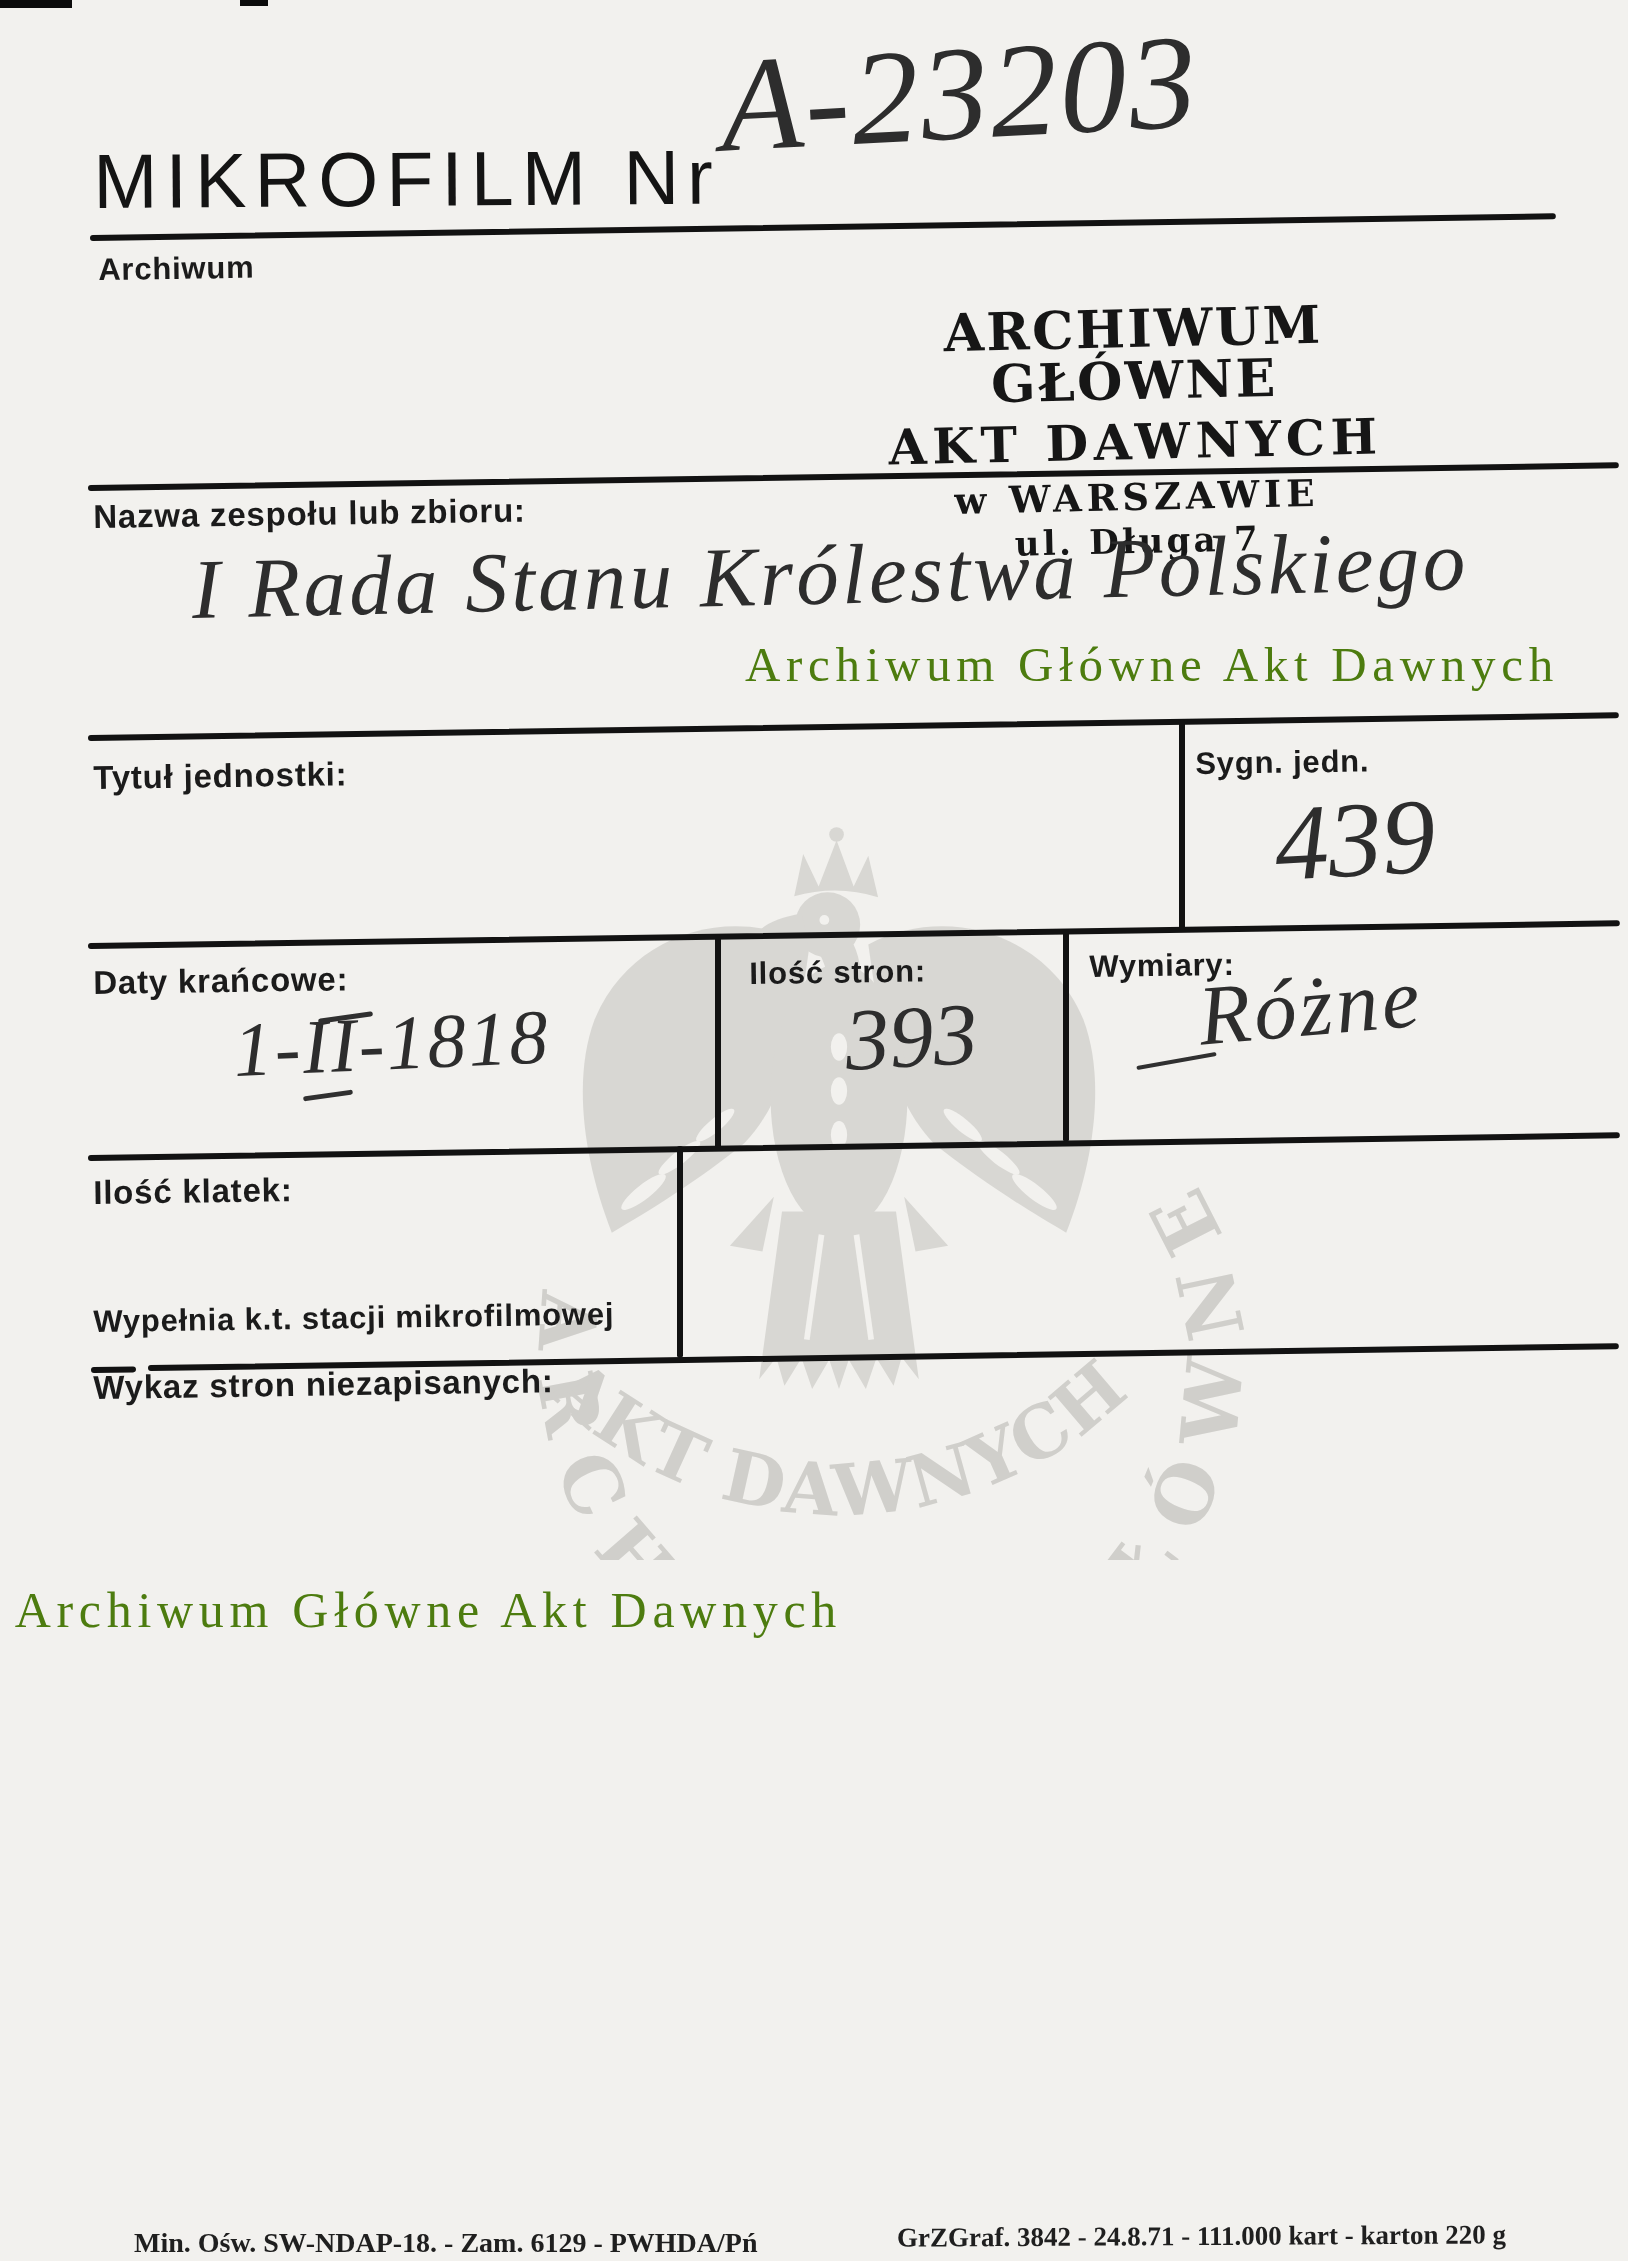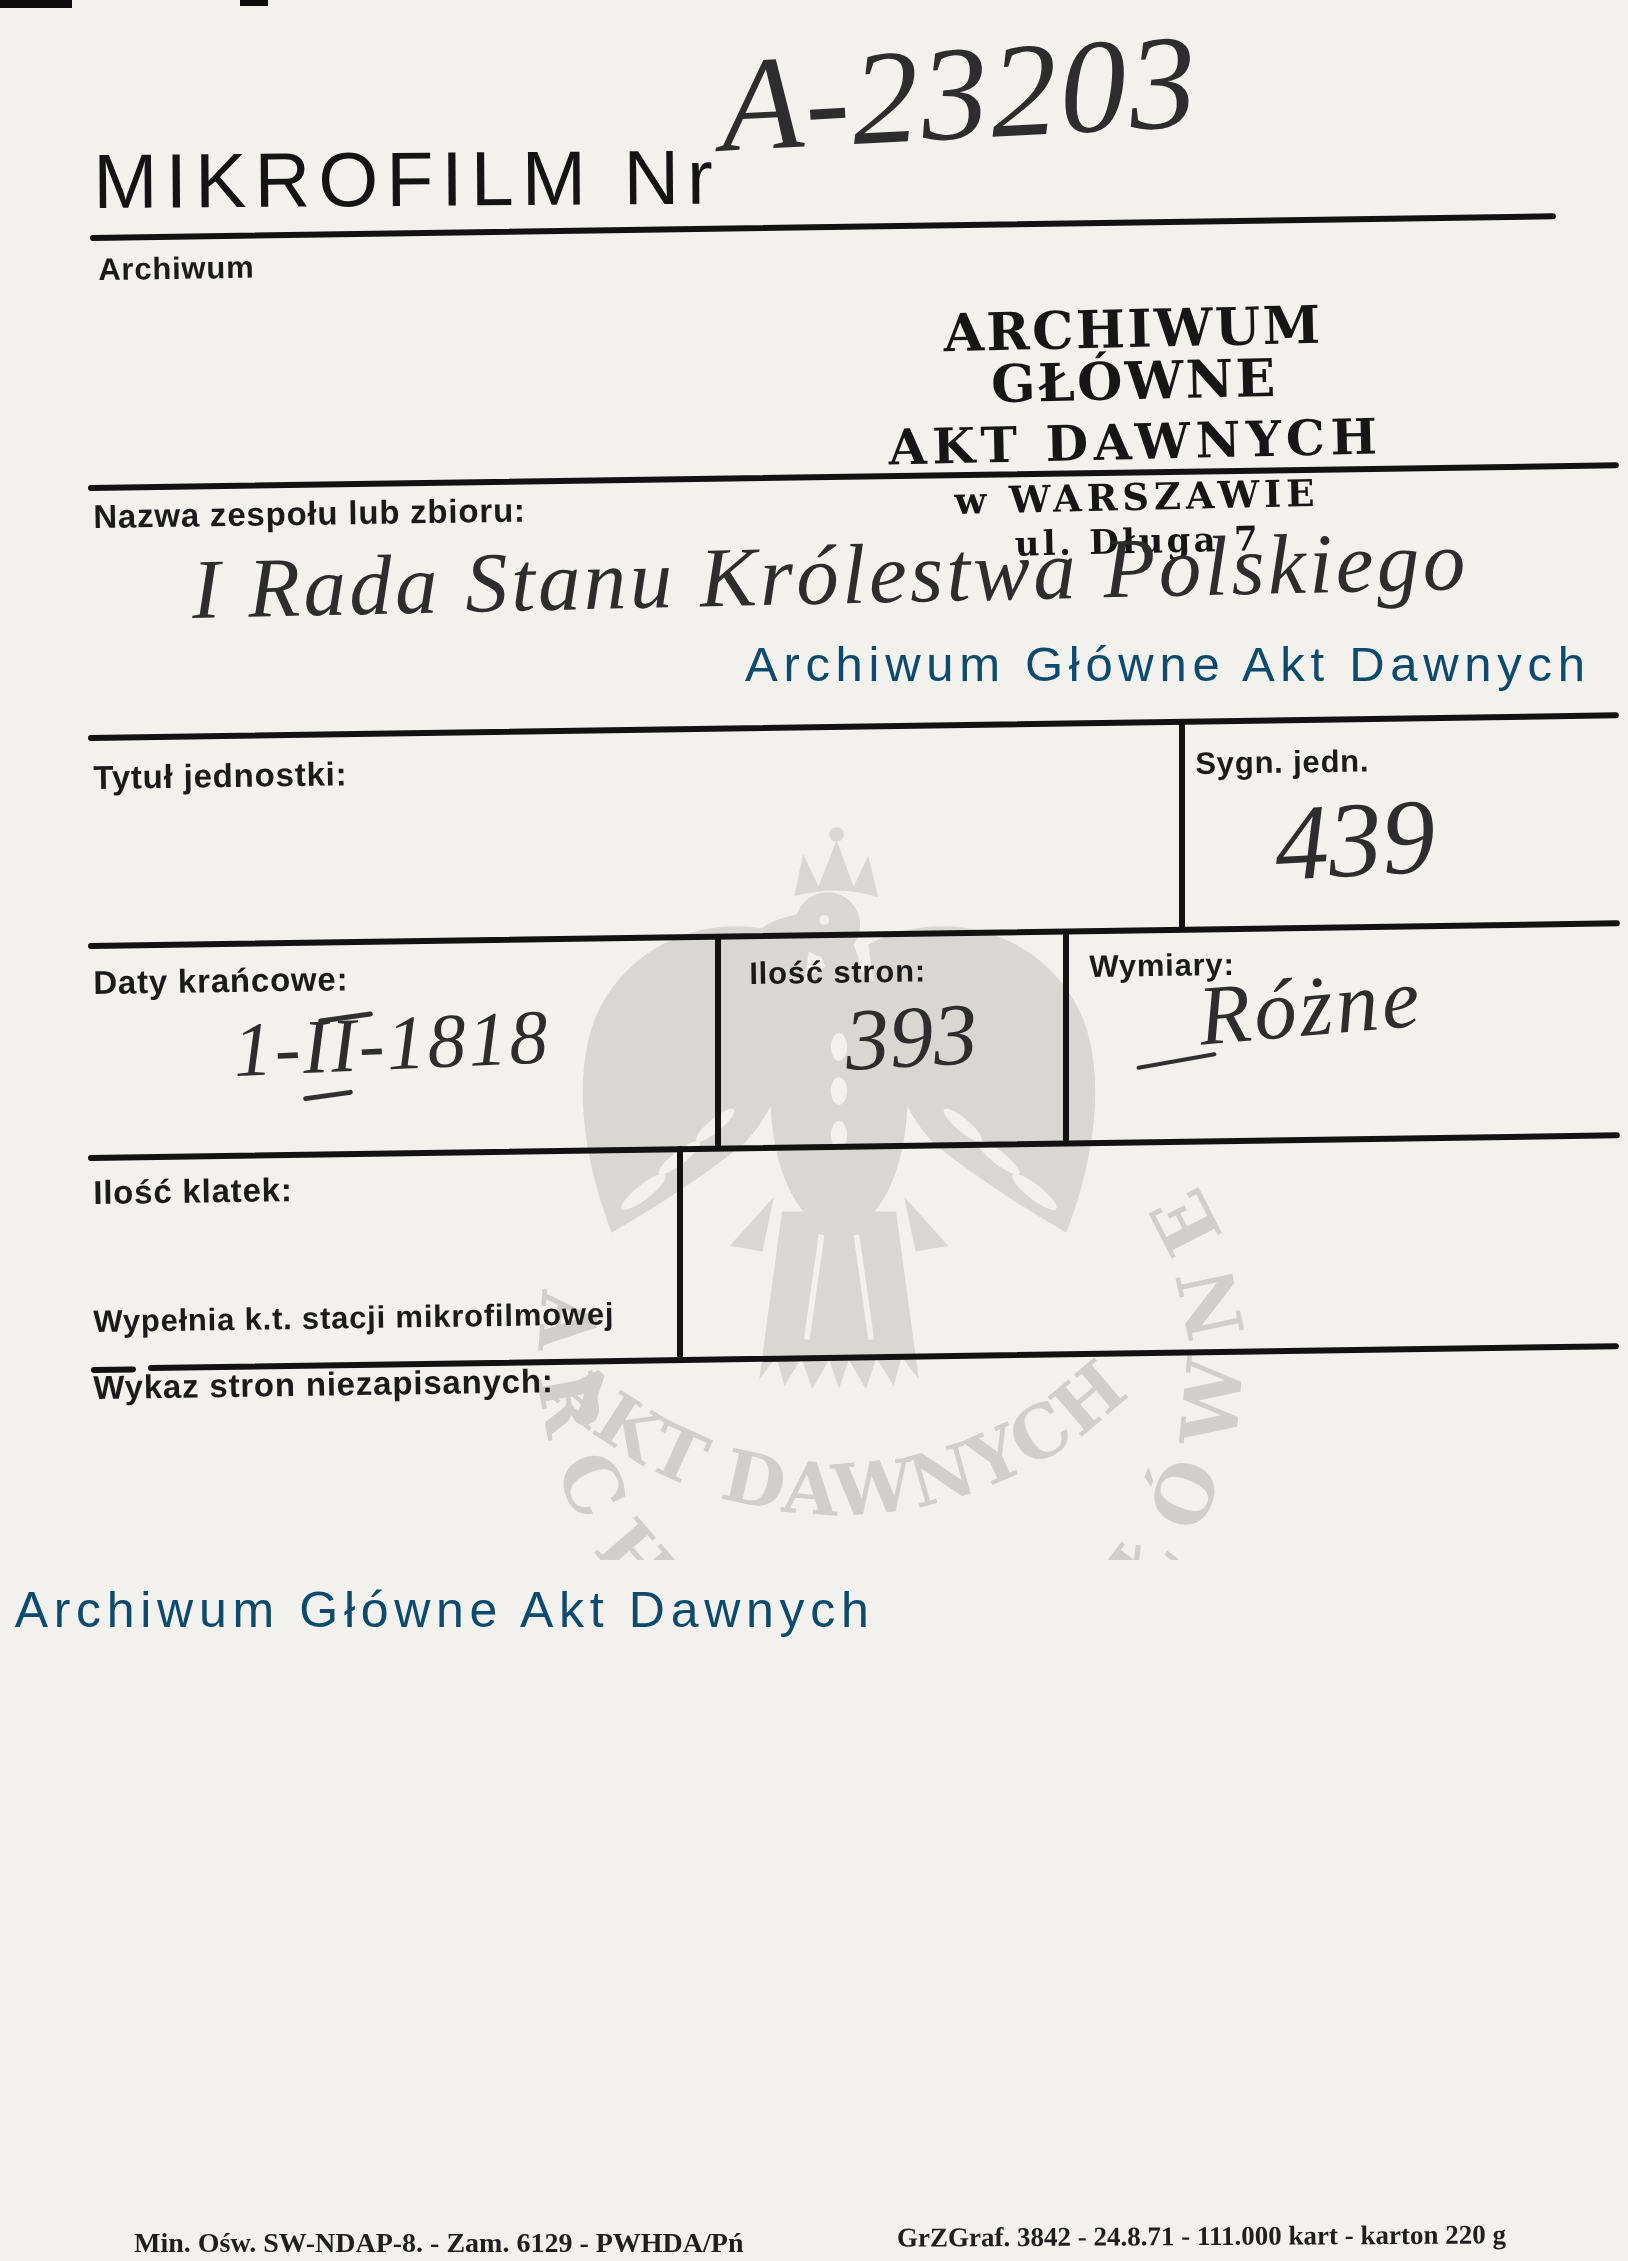--- a/index.html
+++ b/index.html
@@ -34,22 +34,22 @@
     text-align:center; font-family:"DejaVu Serif",serif; font-weight:700;
     color:#161616; transform:rotate(-1.3deg); transform-origin:50% 0;
     line-height:1;
   }
   .stamp .s1 { font-size:52px; letter-spacing:2.4px; }
   .stamp .s2 { font-size:49px; letter-spacing:5.7px; margin-top:11.4px; }
   .stamp .s3 { font-size:37px; letter-spacing:4.9px; margin-top:11.4px; }
   .stamp .s4 { font-size:34px; letter-spacing:3.3px; margin-top:8.1px; }
   
   .wm {
-    position:absolute; font-family:Liberation Sans, sans-serif;
-    color:#0c4a6e; white-space:nowrap; line-height:1; z-index:0;
+    position:absolute; font-family:Liberation Serif, serif;
+    color:#4d7c0f; white-space:nowrap; line-height:1; z-index:0;
   }
   .content { z-index:2; }
   .title {
     position:absolute; left:93px; top:137px;
     font-family:"Liberation Sans",sans-serif; font-weight:400;
     font-size:77px; letter-spacing:8.1px; color:#141414;
     transform:rotate(-0.4deg); transform-origin:0 0; white-space:nowrap;
   }
   .footer-print {
     position:absolute; font-family:"Liberation Serif",serif; font-weight:700;
@@ -158,15 +158,15 @@
 <div class="hw content" style="left:232px; top:1012px; font-size:77px; letter-spacing:2.4px; transform:rotate(-2.5deg);">1-II-1818</div>
 
 <div class="pen-mark content" style="left:318px; top:1015px; width:55px; height:4.9px; transform:rotate(-8deg);"></div>
 <div class="pen-mark content" style="left:303px; top:1093px; width:50px; height:4.9px; transform:rotate(-8deg);"></div>
 
 <div class="hw content" style="left:843px; top:997px; font-size:88px; transform:rotate(-3deg);">393</div>
 
 <div class="hw content" style="left:1195px; top:974px; font-size:85px; letter-spacing:3.3px; transform:rotate(-5deg);">Różne</div>
 <div class="pen-mark content" style="left:1136px; top:1059px; width:81px; height:4.1px; transform:rotate(-10deg);"></div>
 
-<div class="footer-print content" style="left:134px; top:2229px; font-size:28px;">Min. Ośw. SW-NDAP-8. - Zam. 6129 - PWHDA/Pń</div>
+<div class="footer-print content" style="left:134px; top:2229px; font-size:28px;">Min. Ośw. SW-NDAP-18. - Zam. 6129 - PWHDA/Pń</div>
 <div class="footer-print content" style="left:897px; top:2223px; font-size:27px; transform:rotate(-0.3deg);">GrZGraf. 3842 - 24.8.71 - 111.000 kart - karton 220 g</div>
 
 
 </body></html>

